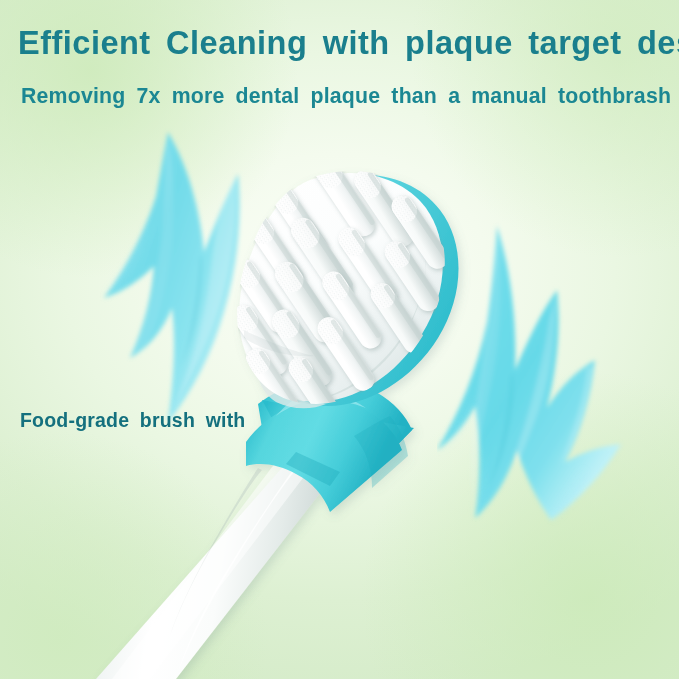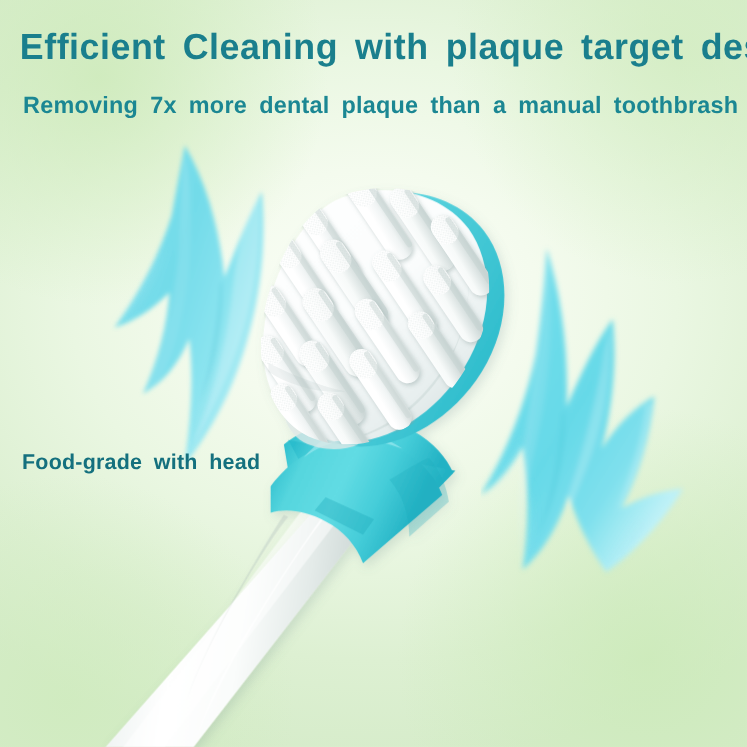--- a/index.html
+++ b/index.html
@@ -441,15 +441,15 @@
             <rect x="-11" y="-40" width="22" height="26" rx="11" fill="url(#tipTex)" opacity=".8"></rect>
             <rect x="5" y="-34" width="5" height="68" rx="2.5" fill="#c4d1d0" opacity=".5"></rect>
           </g>
         </g>
 
         <path d="M244,330 C264,340 288,350 314,356 C290,358 262,350 244,338 Z" fill="#aebcbb" opacity=".18"></path>
       </g>
     </svg>
   </div>
 
-  <div class="caption">Food-grade with head</div>
+  <div class="caption">Food-grade brush with</div>
 
 </div>
 
 </body></html>

